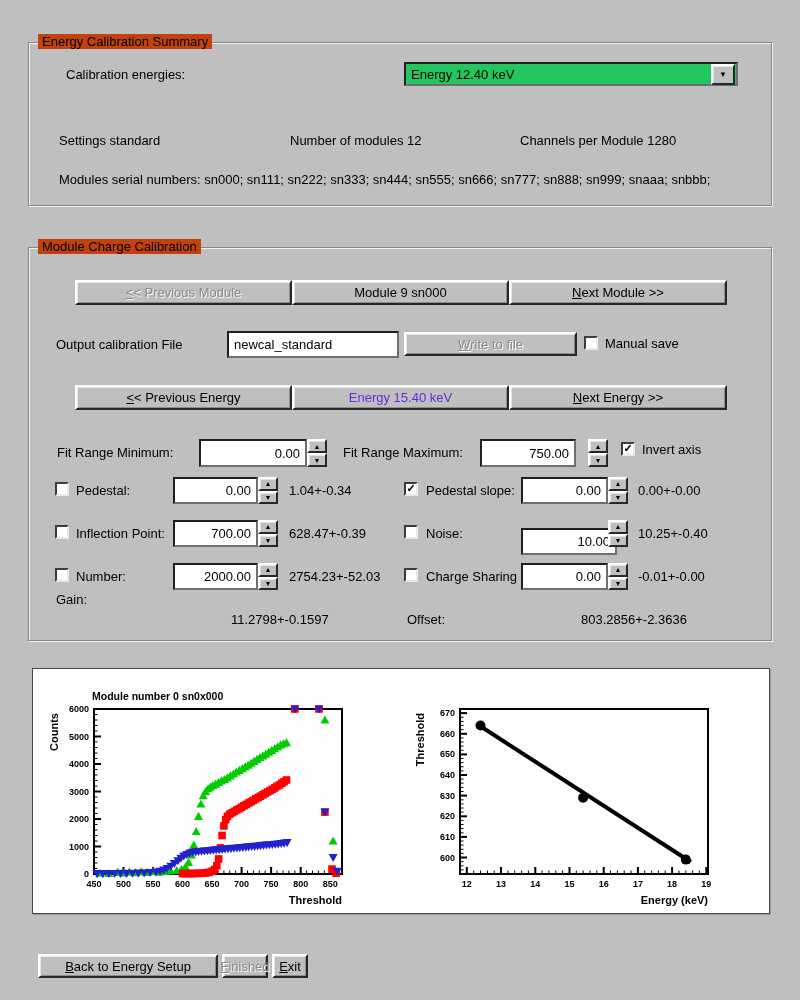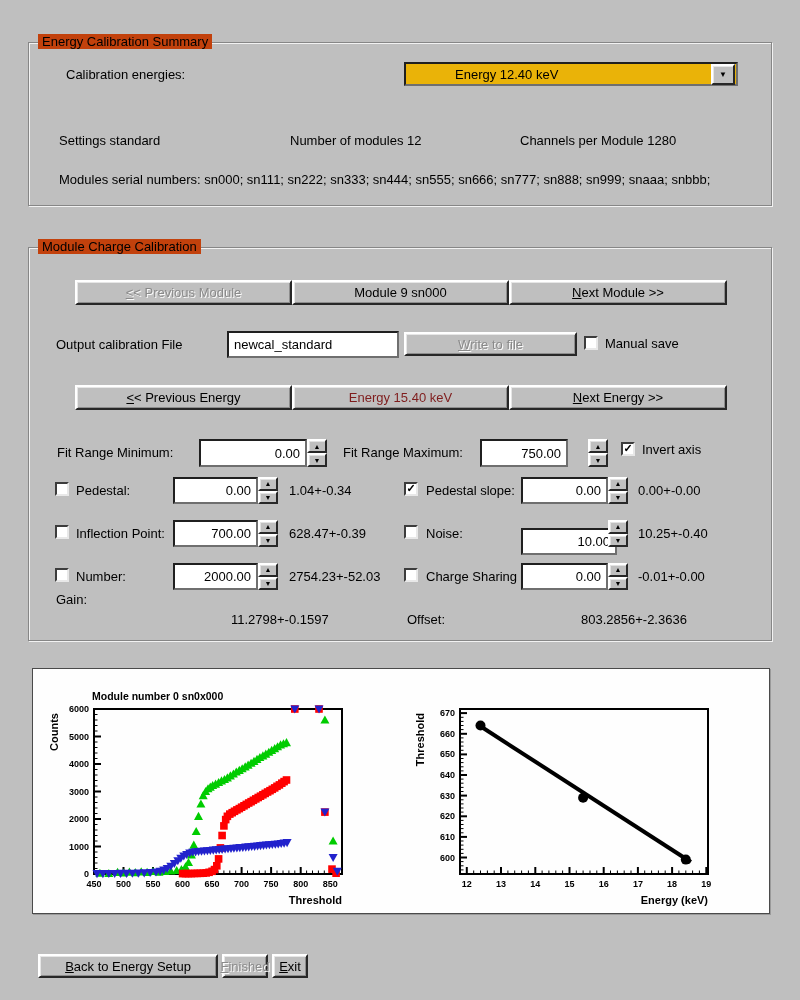--- a/index.html
+++ b/index.html
@@ -3,21 +3,21 @@
 <meta charset="utf-8">
 <style>
   html,body{margin:0;padding:0;}
   body{width:800px;height:1000px;background:#bfbfbf;font-family:"Liberation Sans",sans-serif;font-size:13px;color:#000;position:relative;overflow:hidden;}
   #screen{position:absolute;left:0;top:0;width:800px;height:1000px;}
   .abs{position:absolute;}
   .groupbox{position:absolute;border:1px solid #868686;box-shadow:1px 1px 0 #f2f2f2, inset 1px 1px 0 #f2f2f2;}
   .gb-title{position:absolute;top:-9px;left:9px;background:#c2410c;padding:0 4px;white-space:nowrap;}
   .btn3d{position:absolute;background:#bfbfbf;border:2px solid;border-color:#ffffff #272727 #272727 #ffffff;box-shadow:inset 1px 1px 0 #e6e6e6, inset -1px -1px 0 #8d8d8d;display:flex;align-items:center;justify-content:center;box-sizing:border-box;cursor:default;white-space:nowrap;}
   .dis{color:#8a8a8a;text-shadow:1px 1px 0 #fbfbfb;}
-  .field{position:absolute;background:#eab308;border:2px solid;border-color:#1f1f1f #6f6f6f #6f6f6f #1f1f1f;box-sizing:border-box;padding-left:44px;}
+  .field{position:absolute;background:#22c55e;border:2px solid;border-color:#1f1f1f #6f6f6f #6f6f6f #1f1f1f;box-sizing:border-box;}
   input.fval{position:absolute;inset:0;width:100%;height:100%;border:0;outline:0;background:#fff;font-family:"Liberation Sans",sans-serif;font-size:13px;padding:0 5px;box-sizing:border-box;}
   input.right{text-align:right;}
   .combo{display:flex;align-items:center;}
   .combo .ctext{flex:1;padding:0 5px;white-space:nowrap;overflow:hidden;}
   .combo-arrow{width:20px;height:17px;margin-right:1px;background:#bfbfbf;border:2px solid;border-color:#fff #272727 #272727 #fff;box-shadow:inset 1px 1px 0 #e6e6e6;display:flex;align-items:center;justify-content:center;font-size:8px;}
   .spincol{position:absolute;width:20px;display:flex;flex-direction:column;box-sizing:border-box;}
   .spinbtn{flex:1;background:#bfbfbf;border:2px solid;border-color:#fff #272727 #272727 #fff;box-shadow:inset 1px 1px 0 #e2e2e2;display:flex;align-items:center;justify-content:center;font-size:7px;line-height:1;box-sizing:border-box;}
   .cb{position:absolute;width:14px;height:14px;background:#fff;border:2px solid;border-color:#3c3c3c #e8e8e8 #e8e8e8 #3c3c3c;box-sizing:border-box;font-weight:bold;font-size:11px;line-height:9px;text-align:center;}
   .lbl{position:absolute;white-space:nowrap;}
   #plot-panel{position:absolute;left:32px;top:668px;width:736px;height:244px;background:#fefefe;border:1px solid #4a4a4a;box-shadow:1px 1px 0 #9a9a9a;}
@@ -53,34 +53,34 @@
     <span class="lbl" style="left:27px;top:89px;">Output calibration File</span>
     <div class="field" style="left:198px;top:83px;width:172px;height:27px;">
       <input class="fval" value="newcal_standard" style="">
     </div>
     <div class="btn3d dis" style="left:375px;top:84px;width:173px;height:24px;"><u>W</u>rite to file</div>
     <div class="cb" style="left:555px;top:88px;"></div>
     <span class="lbl" style="left:576px;top:88px;">Manual save</span>
 
     <div class="btn3d" style="left:46px;top:137px;width:217px;height:25px;"><u>&lt;</u>&lt; Previous Energy</div>
     <div class="btn3d" style="left:263px;top:137px;width:217px;height:25px;">
-        <span style="color: #7f1d1d;">Energy 15.40 keV</span>
+        <span style="color: #6d28d9;">Energy 15.40 keV</span>
       </div>
     <div class="btn3d" style="left:480px;top:137px;width:218px;height:25px;"><u>N</u>ext Energy &gt;&gt;</div>
 
     <span class="lbl" style="left:28px;top:197px;">Fit Range Minimum:</span>
     <div class="field" style="left:170px;top:191px;width:108px;height:28px;">
       <input class="fval right" value="0.00" style="">
     </div>
     <div class="spincol" style="left:278px;top:191px;height:28px;">
       <div class="spinbtn">▲</div>
       <div class="spinbtn">▼</div>
     </div>
     <span class="lbl" style="left:314px;top:197px;">Fit Range Maximum:</span>
-    <div class="field" style="left:451px;top:191px;width:88px;height:28px;">
+    <div class="field" style="left:451px;top:191px;width:96px;height:28px;">
       <input class="fval right" value="750.00" style="">
     </div>
     <div class="spincol" style="left:559px;top:191px;height:28px;">
       <div class="spinbtn">▲</div>
       <div class="spinbtn">▼</div>
     </div>
     <div class="cb" style="left:592px;top:194px;">✓</div>
     <span class="lbl" style="left:613px;top:194px;">Invert axis</span>
 
     <div class="cb" style="left:26px;top:234px;"></div>

